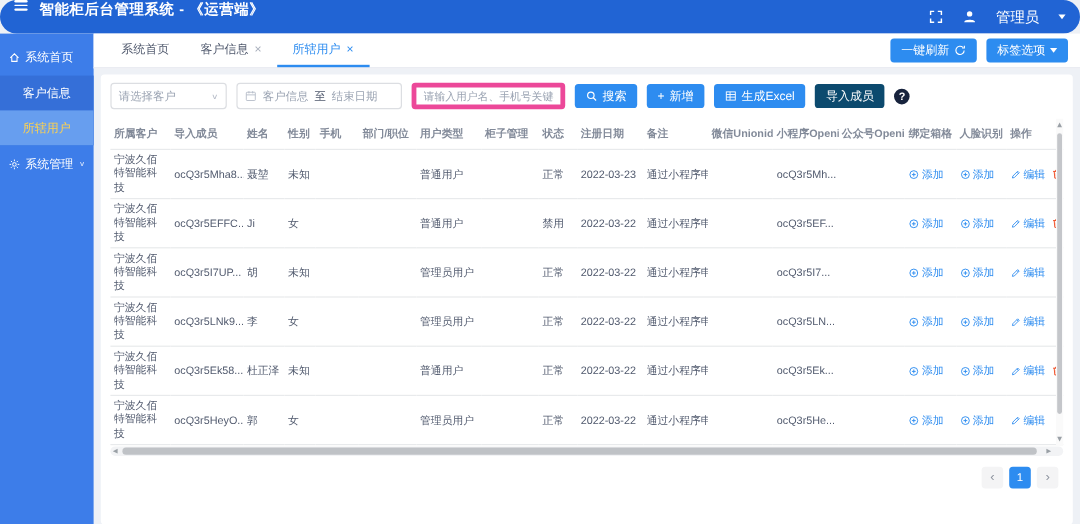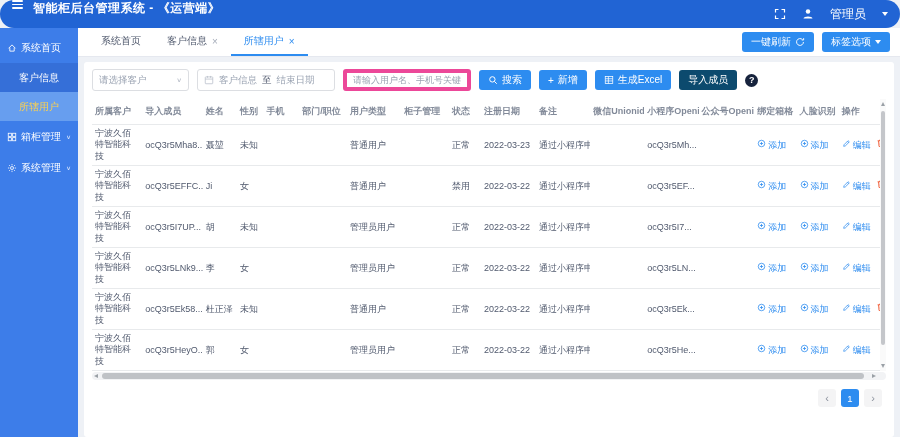--- a/index.html
+++ b/index.html
@@ -53,21 +53,21 @@
   .keyword { width: 128px; height: 22px; border: 4px solid #ec4899; border-radius: 3px; padding: 0 6px; font-size: 9px; color: #515a6e; font-family: inherit; flex-shrink: 0; }
   .keyword::placeholder { color: #9aa3b2; }
   .help-icon { width: 13px; height: 13px; border-radius: 50%; background: #17233d; color: #fff; font-size: 9px; font-weight: bold; display: inline-flex; align-items: center; justify-content: center; cursor: pointer; flex-shrink: 0; }
 
   
   .table-wrap { position: relative; }
   table { width: 100%; border-collapse: collapse; table-layout: fixed; }
   th { font-size: 9px; font-weight: bold; color: #828a99; text-align: left; padding: 6px 3px; border-bottom: 1px solid #e8eaec; white-space: nowrap; overflow: hidden; }
   td { font-size: 9px; color: #515a6e; padding: 3px; border-bottom: 1px solid #e8eaec; height: 41px; overflow: hidden; white-space: nowrap; vertical-align: middle; }
   td.cell-customer { white-space: normal; word-break: break-all; line-height: 1.25; }
-  .link { color: #2d8cf0; display: inline-flex; align-items: flex-start; gap: 2px; cursor: pointer; white-space: nowrap; }
+  .link { color: #2d8cf0; display: inline-flex; align-items: center; gap: 2px; cursor: pointer; white-space: nowrap; }
   .link .icon { width: 9px; height: 9px; }
   .del { color: #ed4014; display: inline-flex; width: 10px; height: 10px; margin-left: 5px; cursor: pointer; }
   .del svg { width: 100%; height: 100%; }
   .icon { display: inline-flex; }
   .icon svg { width: 100%; height: 100%; }
 
   
   .vscroll { position: absolute; top: 0; right: 0; bottom: 0; width: 6px; background: #fafafa; }
   .vthumb { position: absolute; left: 1px; right: 1px; top: 12px; bottom: 26px; background: #c4c6ca; border-radius: 3px; }
   .varrow { position: absolute; left: 1px; width: 0; height: 0; border-left: 2.5px solid transparent; border-right: 2.5px solid transparent; }
@@ -129,34 +129,20 @@
         </span>
         <span class="mi-label">系统首页</span>
       </div>
       <div class="submenu">
         <div class="sub-item">
           <span>客户信息</span>
         </div>
         <div class="sub-item active">
           <span>所辖用户</span>
         </div>
-      </div>
-      <div class="menu-item">
-        <span class="icon" style="width:10px;height:10px">
-          <svg viewBox="0 0 16 16">
-            <g fill="none" stroke="currentColor" stroke-width="1.3">
-              <rect x="2" y="2" width="5" height="5"></rect>
-              <rect x="9" y="2" width="5" height="5"></rect>
-              <rect x="2" y="9" width="5" height="5"></rect>
-              <rect x="9" y="9" width="5" height="5"></rect>
-            </g>
-          </svg>
-        </span>
-        <span class="mi-label">箱柜管理</span>
-        <span class="mi-arrow">∨</span>
       </div>
       <div class="menu-item">
         <span class="icon" style="width:10px;height:10px">
           <svg viewBox="0 0 16 16">
             <g fill="none" stroke="currentColor" stroke-width="1.3">
               <circle cx="8" cy="8" r="2.4"></circle>
               <path d="M8 1.5v2.2M8 12.3v2.2M1.5 8h2.2M12.3 8h2.2M3.4 3.4l1.6 1.6M11 11l1.6 1.6M12.6 3.4L11 5M5 11l-1.6 1.6"></path>
             </g>
           </svg>
         </span>

